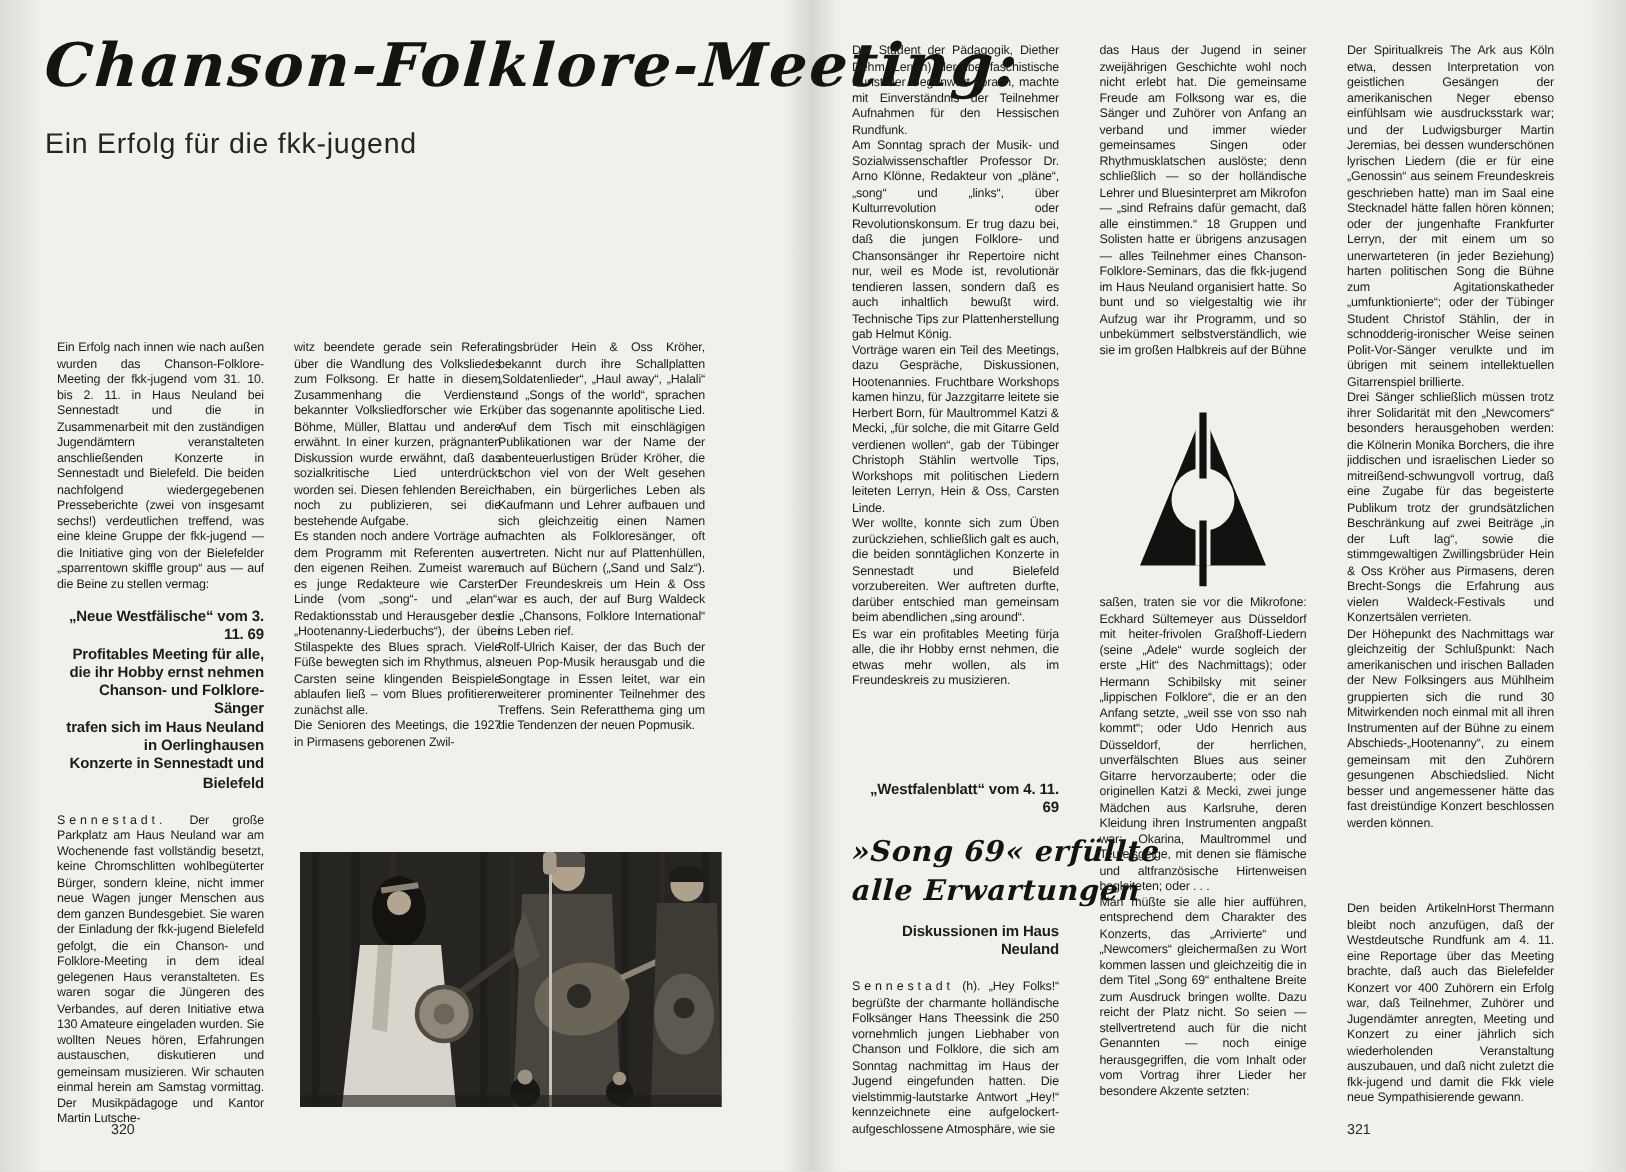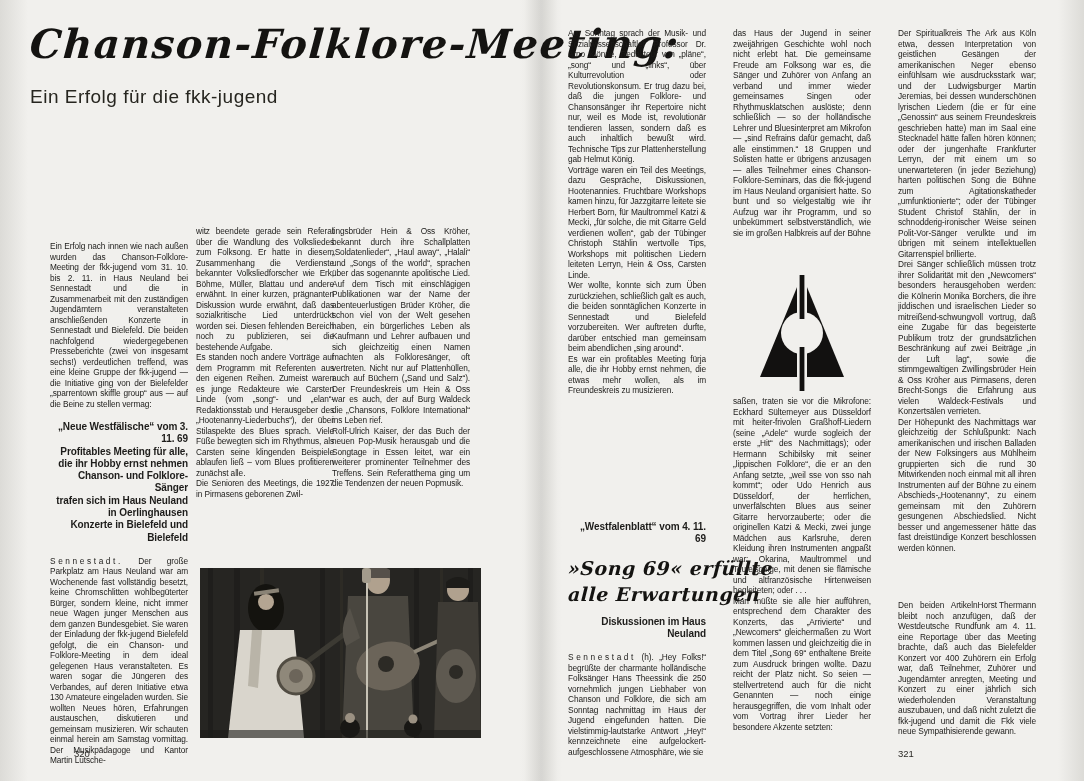--- a/index.html
+++ b/index.html
@@ -45,30 +45,30 @@
 </style>
 </head>
 <body>
 
 <div class="spread">
   <div class="gutter-shadow"></div>
 
   <div class="page-title">Chanson-Folklore-Meeting:</div>
   <div class="page-subtitle">Ein Erfolg für die fkk-jugend</div>
 
-  <div class="col clip" style="left:38px;top:241px;height:524px;margin-left:12px;">
+  <div class="col clip" style="left:38px;top:226px;height:524px;">
     <p>Ein Erfolg nach innen wie nach außen wurden das Chanson-Folklore-Meeting der fkk-jugend vom 31. 10. bis 2. 11. in Haus Neuland bei Sennestadt und die in Zusammenarbeit mit den zuständigen Jugendämtern veranstalteten anschließenden Konzerte in Sennestadt und Bielefeld. Die beiden nachfolgend wiedergegebenen Presseberichte (zwei von insgesamt sechs!) verdeutlichen treffend, was eine kleine Gruppe der fkk-jugend — die Initiative ging von der Bielefelder „sparrentown skiffle group“ aus — auf die Beine zu stellen vermag:</p>
     <div class="gap-m"></div>
     <p class="bold-head">„Neue Westfälische“ vom 3. 11. 69</p>
     <p class="bold-head">Profitables Meeting für alle,</p>
     <p class="bold-head">die ihr Hobby ernst nehmen</p>
     <p class="bold-head">Chanson- und Folklore-Sänger</p>
     <p class="bold-head">trafen sich im Haus Neuland</p>
     <p class="bold-head">in Oerlinghausen</p>
-    <p class="bold-head">Konzerte in Bielefeld und</p>
+    <p class="bold-head">Konzerte in Sennestadt und</p>
     <p class="bold-head">Bielefeld</p>
     <div class="gap-m"></div>
     <p><span class="lead">Sennestadt.</span> <span>Der große Parkplatz am Haus Neuland war am Wochenende fast vollständig besetzt, keine Chromschlitten wohlbegüterter Bürger, sondern kleine, nicht immer neue Wagen junger Menschen aus dem ganzen Bundesgebiet. Sie waren der Einladung der fkk-jugend Bielefeld gefolgt, die ein Chanson- und Folklore-Meeting in dem ideal gelegenen Haus veranstalteten. Es waren sogar die Jüngeren des Verbandes, auf deren Initiative etwa 130 Amateure eingeladen wurden. Sie wollten Neues hören, Erfahrungen austauschen, diskutieren und gemeinsam musizieren. Wir schauten einmal herein am Samstag vormittag. Der Musikpädagoge und Kantor Martin Lutsche-</span></p>
   </div>
 
   <div class="col clip" style="left:196px;top:226px;height:338px;">
     <p>witz beendete gerade sein Referat über die Wandlung des Volksliedes zum Folksong. Er hatte in diesem Zusammenhang die Verdienste bekannter Volksliedforscher wie Erk, Böhme, Müller, Blattau und andere erwähnt. In einer kurzen, prägnanten Diskussion wurde erwähnt, daß das sozialkritische Lied unterdrückt worden sei. Diesen fehlenden Bereich noch zu publizieren, sei die bestehende Aufgabe.</p>
     <p>Es standen noch andere Vorträge auf dem Programm mit Referenten aus den eigenen Reihen. Zumeist waren es junge Redakteure wie Carsten Linde (vom „song“- und „elan“-Redaktionsstab und Herausgeber des „Hootenanny-Liederbuchs“), der über Stilaspekte des Blues sprach. Viele Füße bewegten sich im Rhythmus, als Carsten seine klingenden Beispiele ablaufen ließ – vom Blues profitieren zunächst alle.</p>
     <p>Die Senioren des Meetings, die 1927 in Pirmasens geborenen Zwil-</p>
   </div>
@@ -121,20 +121,21 @@
       <circle cx="150" cy="150" r="5" fill="#9b9182"></circle>
       <circle cx="213" cy="160" r="9" fill="#181714"></circle>
       <circle cx="213" cy="151" r="4.5" fill="#9b9182"></circle>
       <rect x="0" y="162" width="281" height="8" fill="#1d1c19" opacity="0.6"></rect>
     </svg>
   </div>
 
   <div class="pagenum" style="left:38px;margin-left:36px;">320</div>
 
   <div class="col clip" style="left:568px;top:28px;height:478px;">
+    <p>Der Student der Pädagogik, Diether Dehm (Lerryn), der über faschistische Kunst der Gegenwart sprach, machte mit Einverständnis der Teilnehmer Aufnahmen für den Hessischen Rundfunk.</p>
     <p>Am Sonntag sprach der Musik- und Sozialwissenschaftler Professor Dr. Arno Klönne, Redakteur von „pläne“, „song“ und „links“, über Kulturrevolution oder Revolutionskonsum. Er trug dazu bei, daß die jungen Folklore- und Chansonsänger ihr Repertoire nicht nur, weil es Mode ist, revolutionär tendieren lassen, sondern daß es auch inhaltlich bewußt wird. Technische Tips zur Plattenherstellung gab Helmut König.</p>
     <p>Vorträge waren ein Teil des Meetings, dazu Gespräche, Diskussionen, Hootenannies. Fruchtbare Workshops kamen hinzu, für Jazzgitarre leitete sie Herbert Born, für Maultrommel Katzi &amp; Mecki, „für solche, die mit Gitarre Geld verdienen wollen“, gab der Tübinger Christoph Stählin wertvolle Tips, Workshops mit politischen Liedern leiteten Lerryn, Hein &amp; Oss, Carsten Linde.</p>
     <p>Wer wollte, konnte sich zum Üben zurückziehen, schließlich galt es auch, die beiden sonntäglichen Konzerte in Sennestadt und Bielefeld vorzubereiten. Wer auftreten durfte, darüber entschied man gemeinsam beim abendlichen „sing around“.</p>
     <p><span class="right-tag">ja</span><span>Es war ein profitables Meeting für alle, die ihr Hobby ernst nehmen, die etwas mehr wollen, als im Freundeskreis zu musizieren.</span></p>
   </div>
 
   <div class="col" style="left:568px;top:521px;height:230px;">
     <p class="bold-head">„Westfalenblatt“ vom 4. 11. 69</p>
     <div class="gap-s"></div>
     <div class="script-head">»Song 69« erfüllte</div>

